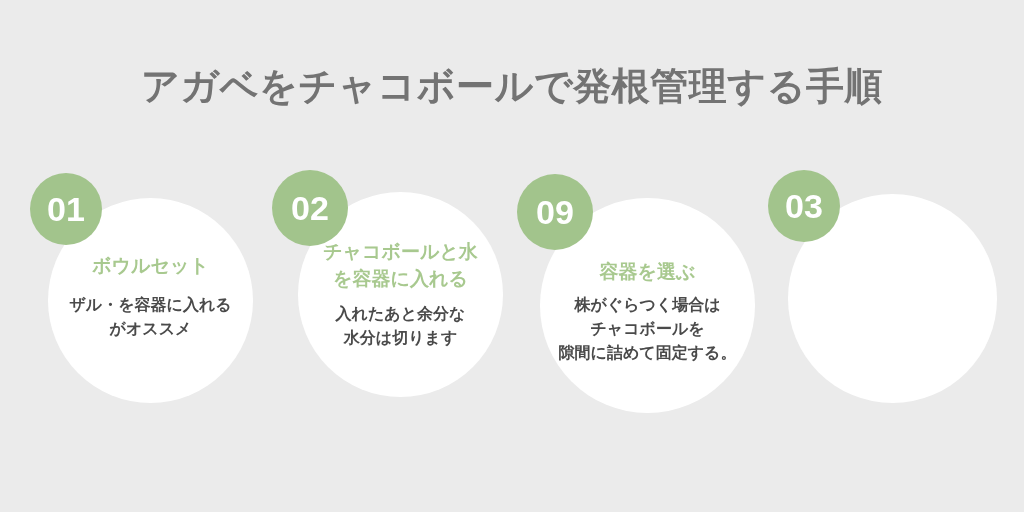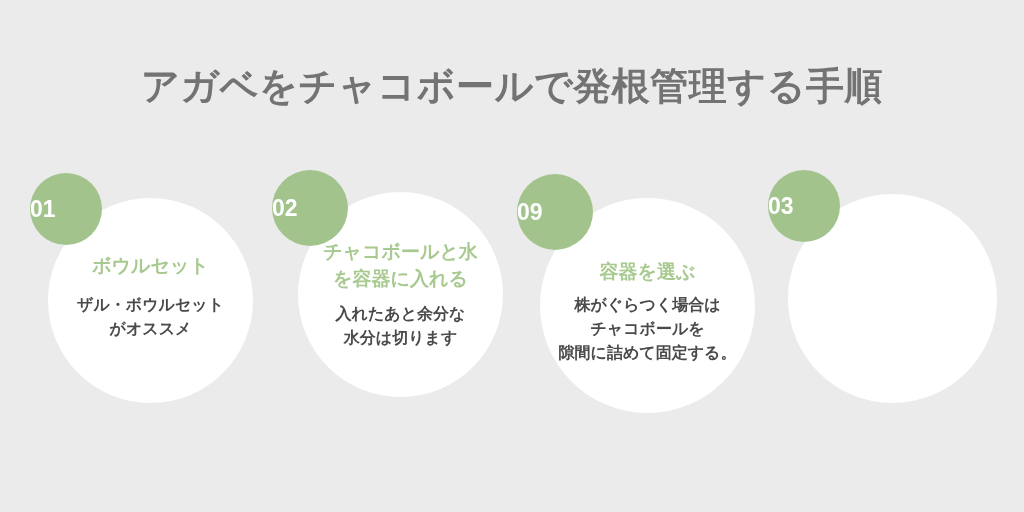--- a/index.html
+++ b/index.html
@@ -68,23 +68,24 @@
   
   .badge {
     position: absolute;
     left: 5px;
     top: 3px;
     width: 72px;
     height: 72px;
     border-radius: 50%;
     background: #a2c48c;
     color: #ffffff;
-    font-size: 23px;
+    font-size: 34px;
     font-weight: 700;
     line-height: 72px;
+    text-align: center;
     letter-spacing: 0px;
   }
 
   
   .disc-text {
     position: absolute;
     left: 8px;
     width: 235px;
     text-align: center;
   }
@@ -129,21 +130,21 @@
 
   <div class="page-title">アガベをチャコボールで発根管理する手順</div>
 
   <div class="steps">
 
     <div class="step step-1">
       <div class="disc"></div>
       <div class="badge">01</div>
       <div class="disc-text">
         <div class="step-title">ボウルセット</div>
-        <div class="step-body">ザル・ボウルセット
+        <div class="step-body">ザル・を容器に入れる
 がオススメ</div>
       </div>
     </div>
 
     <div class="step step-2">
       <div class="disc"></div>
       <div class="badge">02</div>
       <div class="disc-text">
         <div class="step-title">チャコボールと水
 を容器に入れる</div>

